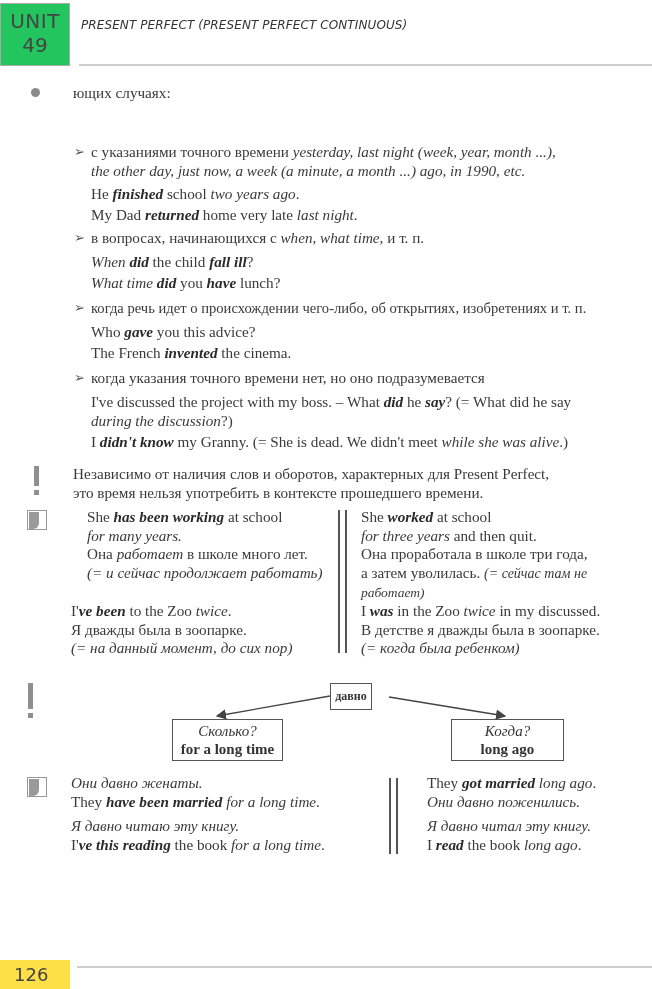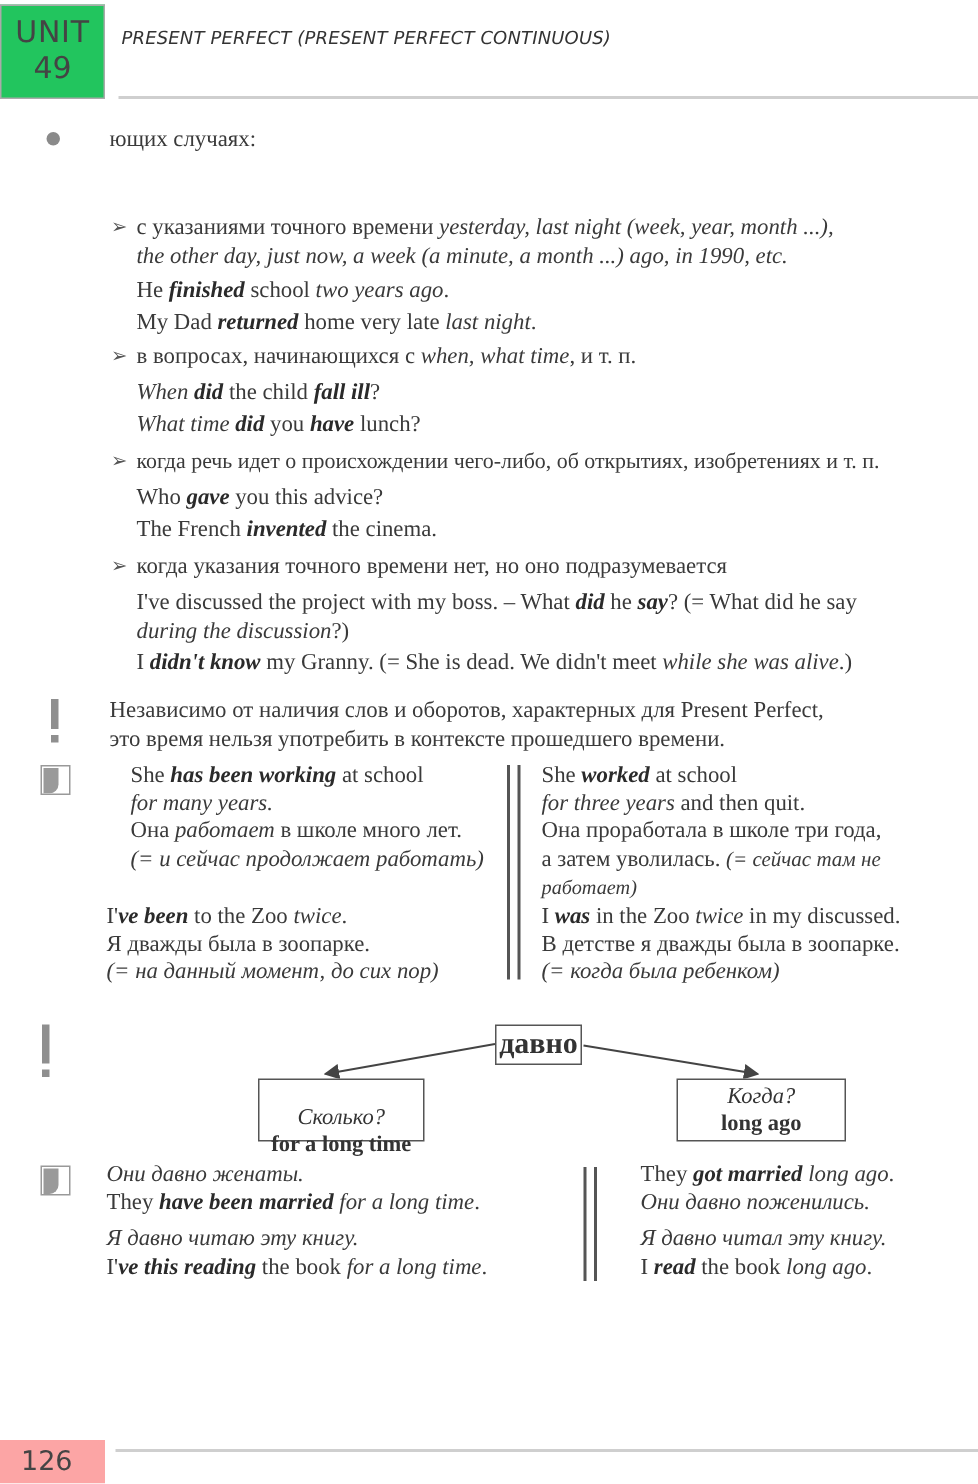--- a/index.html
+++ b/index.html
@@ -30,21 +30,21 @@
   .ex-icon .shape { position:absolute; left:1px; top:1px; width:10px; height:17px; background:#9a9a9a;
                     border-radius:0 0 6px 0; }
 
   .vline { position:absolute; width:2px; background:#555; }
 
   .box { position:absolute; border:1px solid #555; background:#fff; text-align:center;
          font-family:"Liberation Serif","DejaVu Serif",serif; color:#333; box-sizing:border-box; }
   .box .q { font-style:italic; font-size:15px; line-height:18px; }
   .box .a { font-weight:bold; font-size:15px; line-height:18px; }
 
-  .foot-badge { position:absolute; left:0; top:960px; width:70px; height:29px; background:#fca5a5;
+  .foot-badge { position:absolute; left:0; top:960px; width:70px; height:29px; background:#fde047;
                 font-family:"DejaVu Sans", sans-serif; font-size:18px; color:#444; line-height:29px; padding-left:14px; box-sizing:border-box; }
   .foot-rule { position:absolute; left:77px; right:0; top:966px; height:2px; background:#cfcfcf; }
 </style>
 </head>
 <body>
 
 <div class="unit-badge">
   <div class="u">UNIT</div>
   <div class="n">49</div>
 </div>
@@ -144,22 +144,22 @@
 <svg style="position:absolute; left:0; top:0;" width="652" height="989">
   <defs>
     <marker id="ah" markerWidth="8" markerHeight="8" refX="7" refY="4" orient="auto">
       <path d="M0,0 L8,4 L0,8 z" fill="#444"></path>
     </marker>
   </defs>
   <line x1="330" y1="696" x2="217" y2="716" stroke="#444" stroke-width="1.3" marker-end="url(#ah)"></line>
   <line x1="389" y1="697" x2="505" y2="716" stroke="#444" stroke-width="1.3" marker-end="url(#ah)"></line>
 </svg>
 
-<div class="box" style="left:330px; top:683px; width:58px; height:27px; line-height:25px; font-weight:bold; font-size:20px;">давно</div>
-<div class="box" style="left:172px; top:719px; width:111px; height:42px; padding-top:16px;">
+<div class="box" style="left:330px; top:683px; width:42px; height:27px; line-height:25px; font-weight:bold; font-size:12px;">давно</div>
+<div class="box" style="left:172px; top:719px; width:111px; height:42px; padding-top:2px;">
   <div class="q">Сколько?</div>
   <div class="a">for a long time</div>
 </div>
 <div class="box" style="left:451px; top:719px; width:113px; height:42px; padding-top:2px;">
   <div class="q">Когда?</div>
   <div class="a">long ago</div>
 </div>
 
 <div class="ex-icon" style="left:27px; top:777px;">
     <div class="shape"></div>

